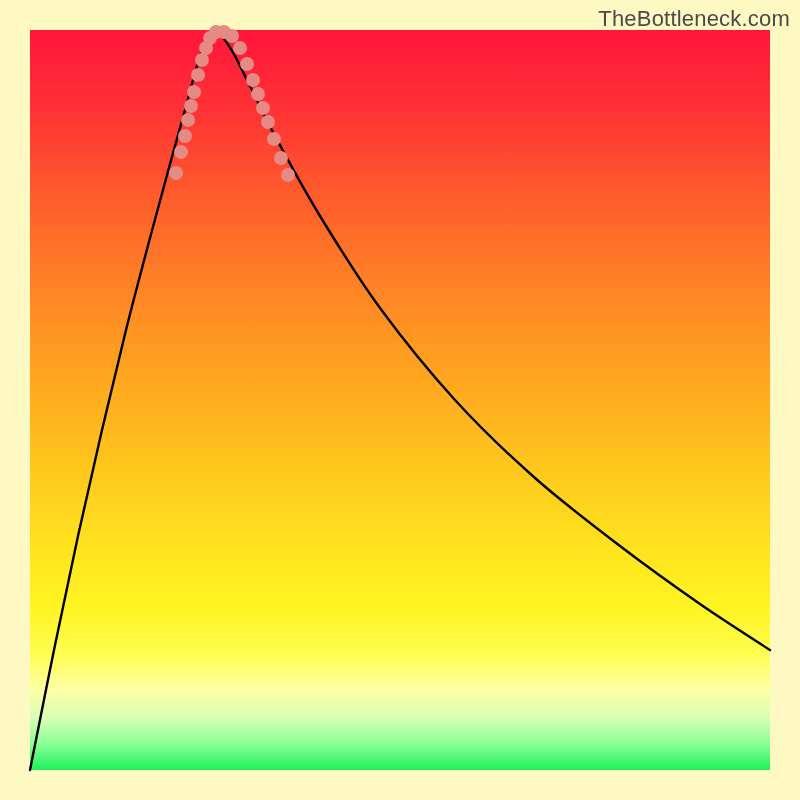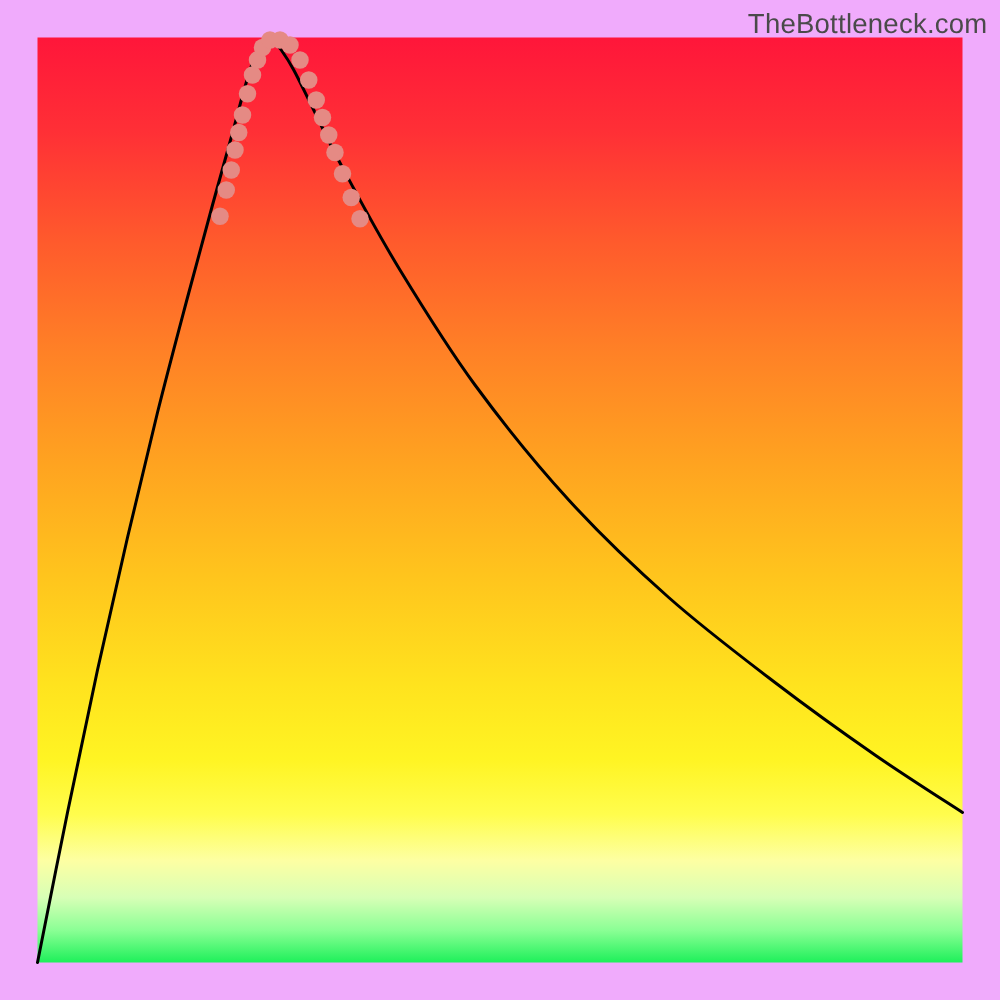--- a/index.html
+++ b/index.html
@@ -8,21 +8,21 @@
     width: 800px;
     height: 800px;
     overflow: hidden;
     background: #000;
     font-family: Arial, Helvetica, sans-serif;
   }
   .frame {
     position: relative;
     width: 800px;
     height: 800px;
-    background: #f0abfc;
+    background: #fef9c3;
   }
   .plot {
     position: absolute;
     left: 30px;
     top: 30px;
     width: 740px;
     height: 740px;
     background: linear-gradient(
       to bottom,
       #ff163a 0%,

